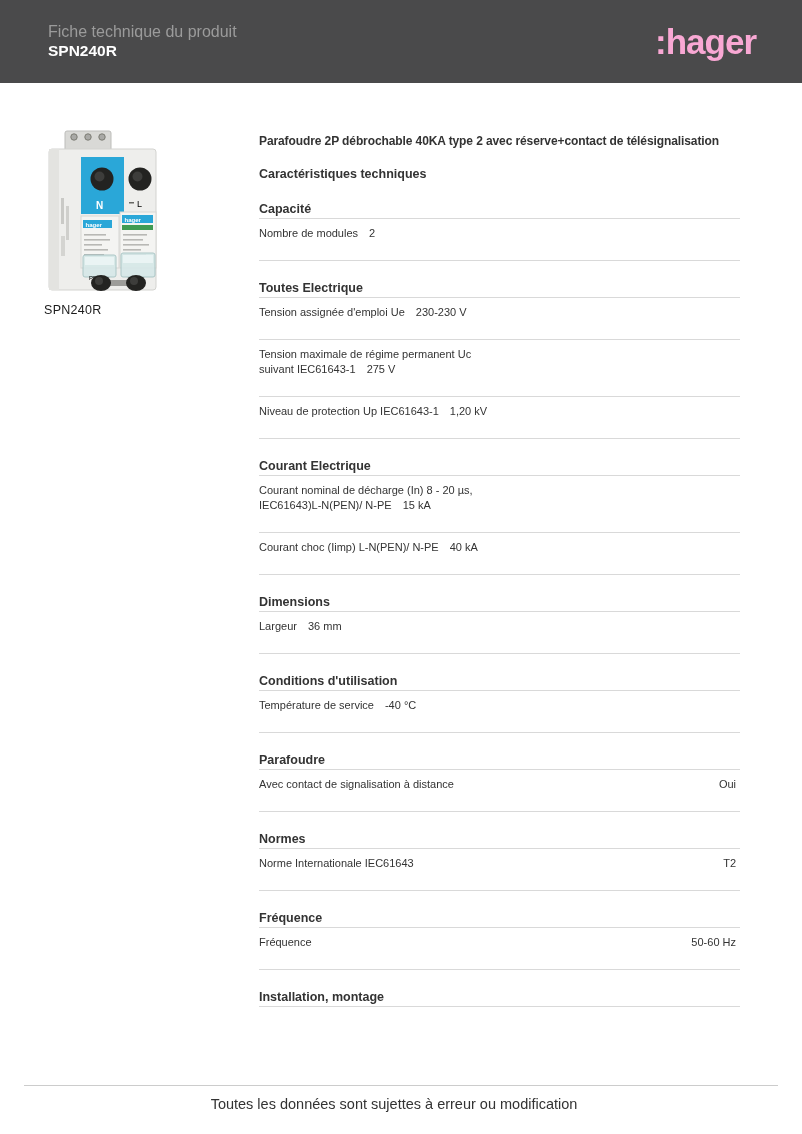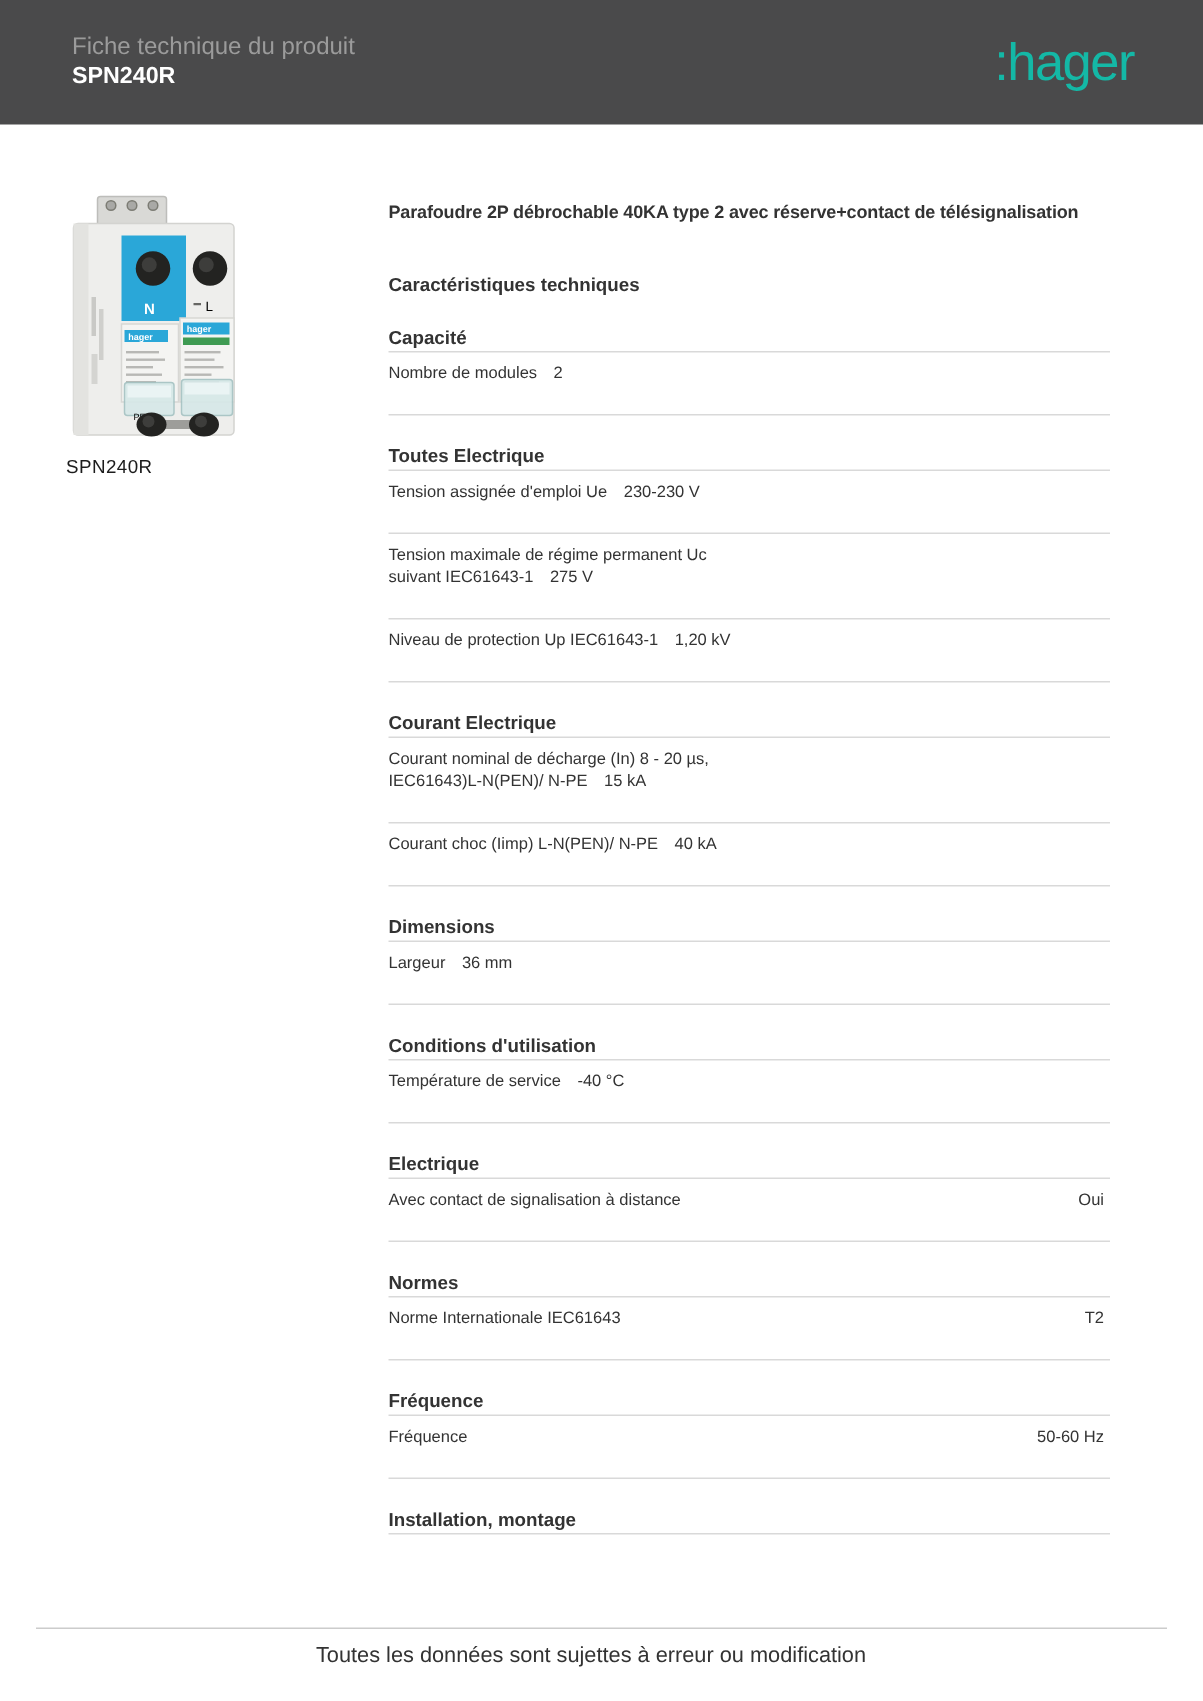--- a/index.html
+++ b/index.html
@@ -12,28 +12,28 @@
   }
   
   .topbar {
     position:absolute; top:0; left:0; width:802px; height:83px;
     background:var(--header-bar,#4a4a4b);
     display:flex; align-items:center; justify-content:space-between;
     padding:0 46px 0 48px;
   }
   .doc-type { font-size:16px; color:var(--header-subtitle,#9b9b9b); line-height:18px; }
   .product-code { font-size:15.5px; font-weight:bold; color:#fff; line-height:18px; margin-top:1px; }
-  .logo { font-size:35px; font-weight:normal; color:#14b8a6; letter-spacing:-1px; line-height:1; }
+  .logo { font-size:35px; font-weight:bold; color:#f9a8d4; letter-spacing:-1px; line-height:1; }
   
   .photo-block { position:absolute; left:44px; top:128px; width:130px; }
   .photo-caption { margin-top:5px; font-size:12.5px; color:#1c1c1c; letter-spacing:0.3px; }
   
   .content { position:absolute; left:259px; top:127px; width:481px; }
   .title { font-size:12px; font-weight:bold; color:var(--text,#333); line-height:15px; margin-top:7px; white-space:nowrap; letter-spacing:-0.1px; }
-  .subtitle { font-size:12.5px; font-weight:bold; color:var(--text,#333); line-height:15px; margin-top:34px; }
+  .subtitle { font-size:12.5px; font-weight:bold; color:var(--text,#333); line-height:15px; margin-top:18px; }
   .sections { margin-top:6px; }
   .spec-section { margin-top:21px; }
   .sec-heading {
     font-size:12.5px; font-weight:bold; color:var(--text,#333);
     line-height:13px; padding-bottom:2px;
     border-bottom:1px solid var(--rule,#d9d9d9);
   }
   .spec-row {
     font-size:11px; color:var(--text,#333); line-height:15px;
     padding:7px 0 19px; border-bottom:1px solid var(--rule,#d9d9d9);
@@ -159,21 +159,21 @@
             <div class="row-line"><span>Largeur</span><span class="row-value-inline">36 mm</span></div>
           </div>
         </section>
         <section class="spec-section">
           <h3 class="sec-heading">Conditions d'utilisation</h3>
           <div class="spec-row">
             <div class="row-line"><span>Température de service</span><span class="row-value-inline">-40 °C</span></div>
           </div>
         </section>
         <section class="spec-section">
-          <h3 class="sec-heading">Electrique</h3>
+          <h3 class="sec-heading">Parafoudre</h3>
           <div class="spec-row row-right">
             <span class="row-label">Avec contact de signalisation à distance</span>
             <span class="row-value">Oui</span>
           </div>
         </section>
         <section class="spec-section">
           <h3 class="sec-heading">Normes</h3>
           <div class="spec-row row-right">
             <span class="row-label">Norme Internationale IEC61643</span>
             <span class="row-value">T2</span>

